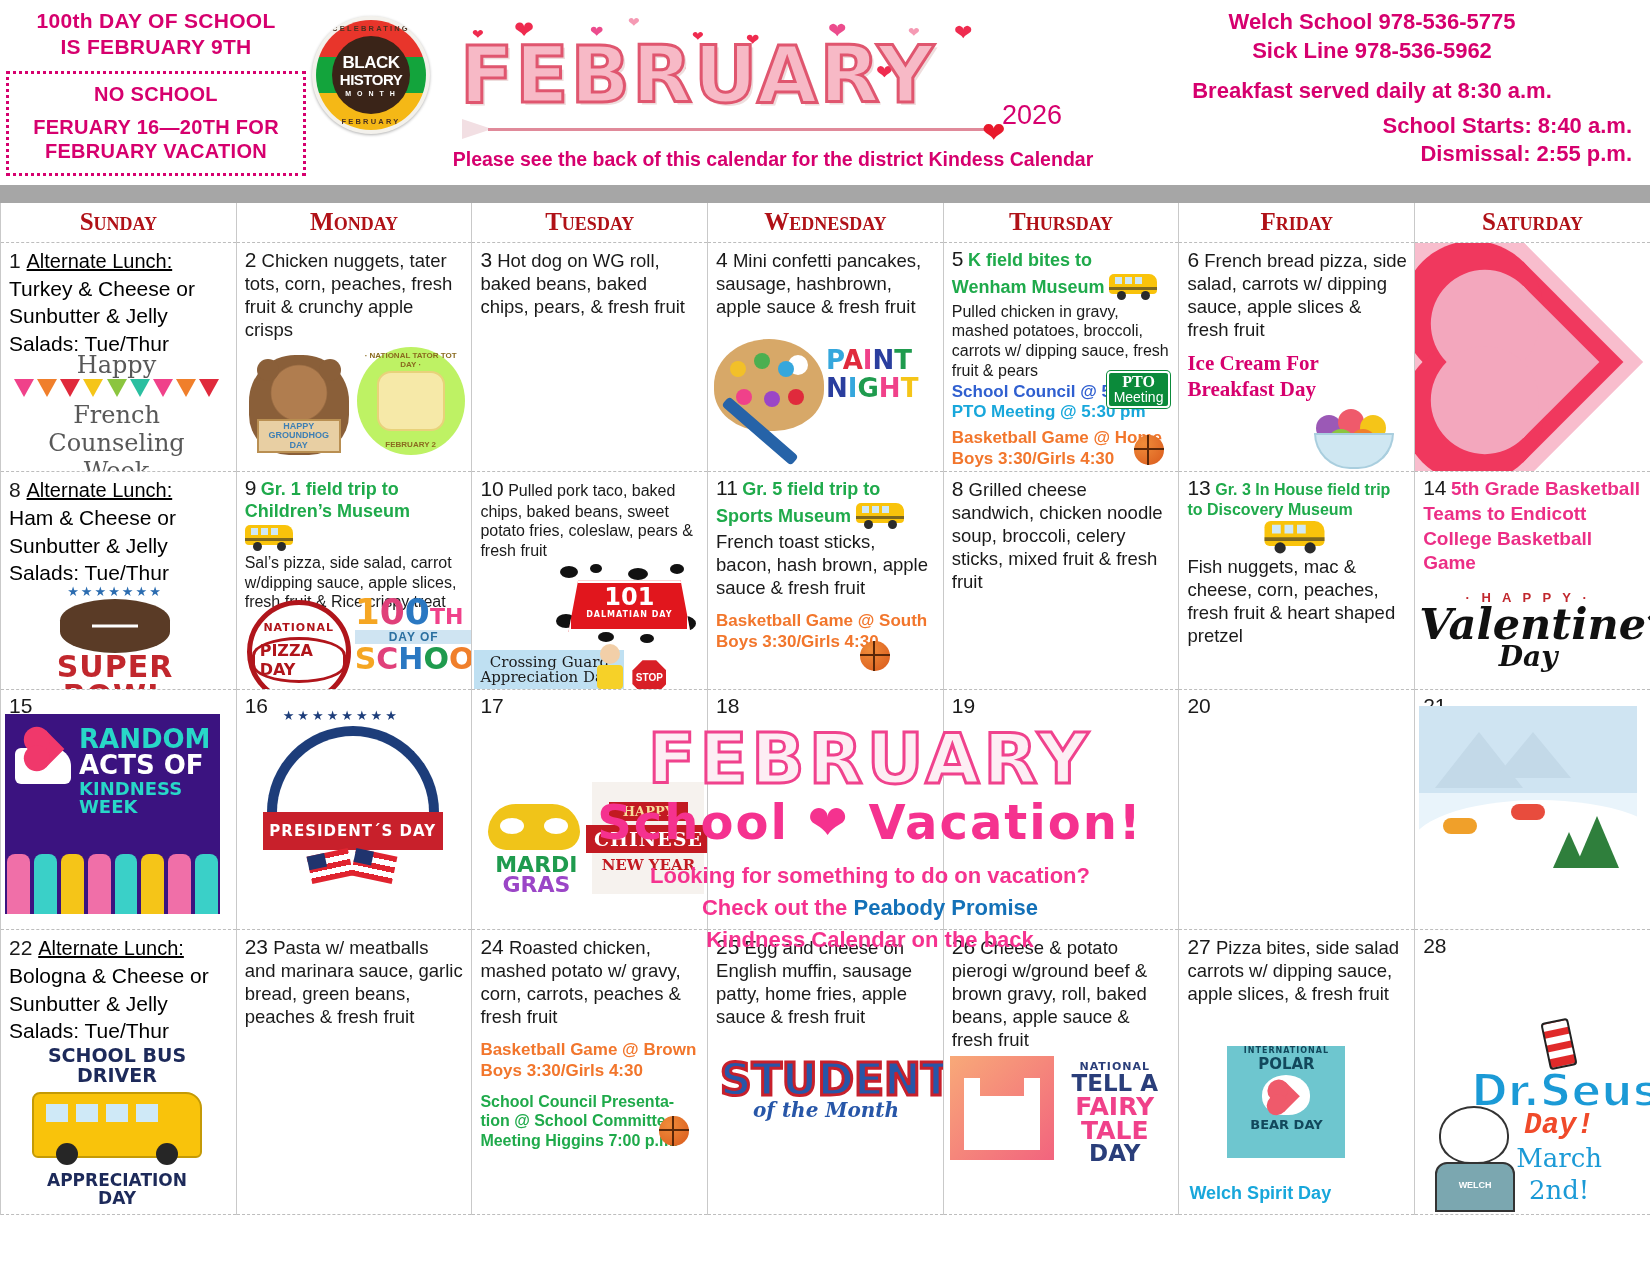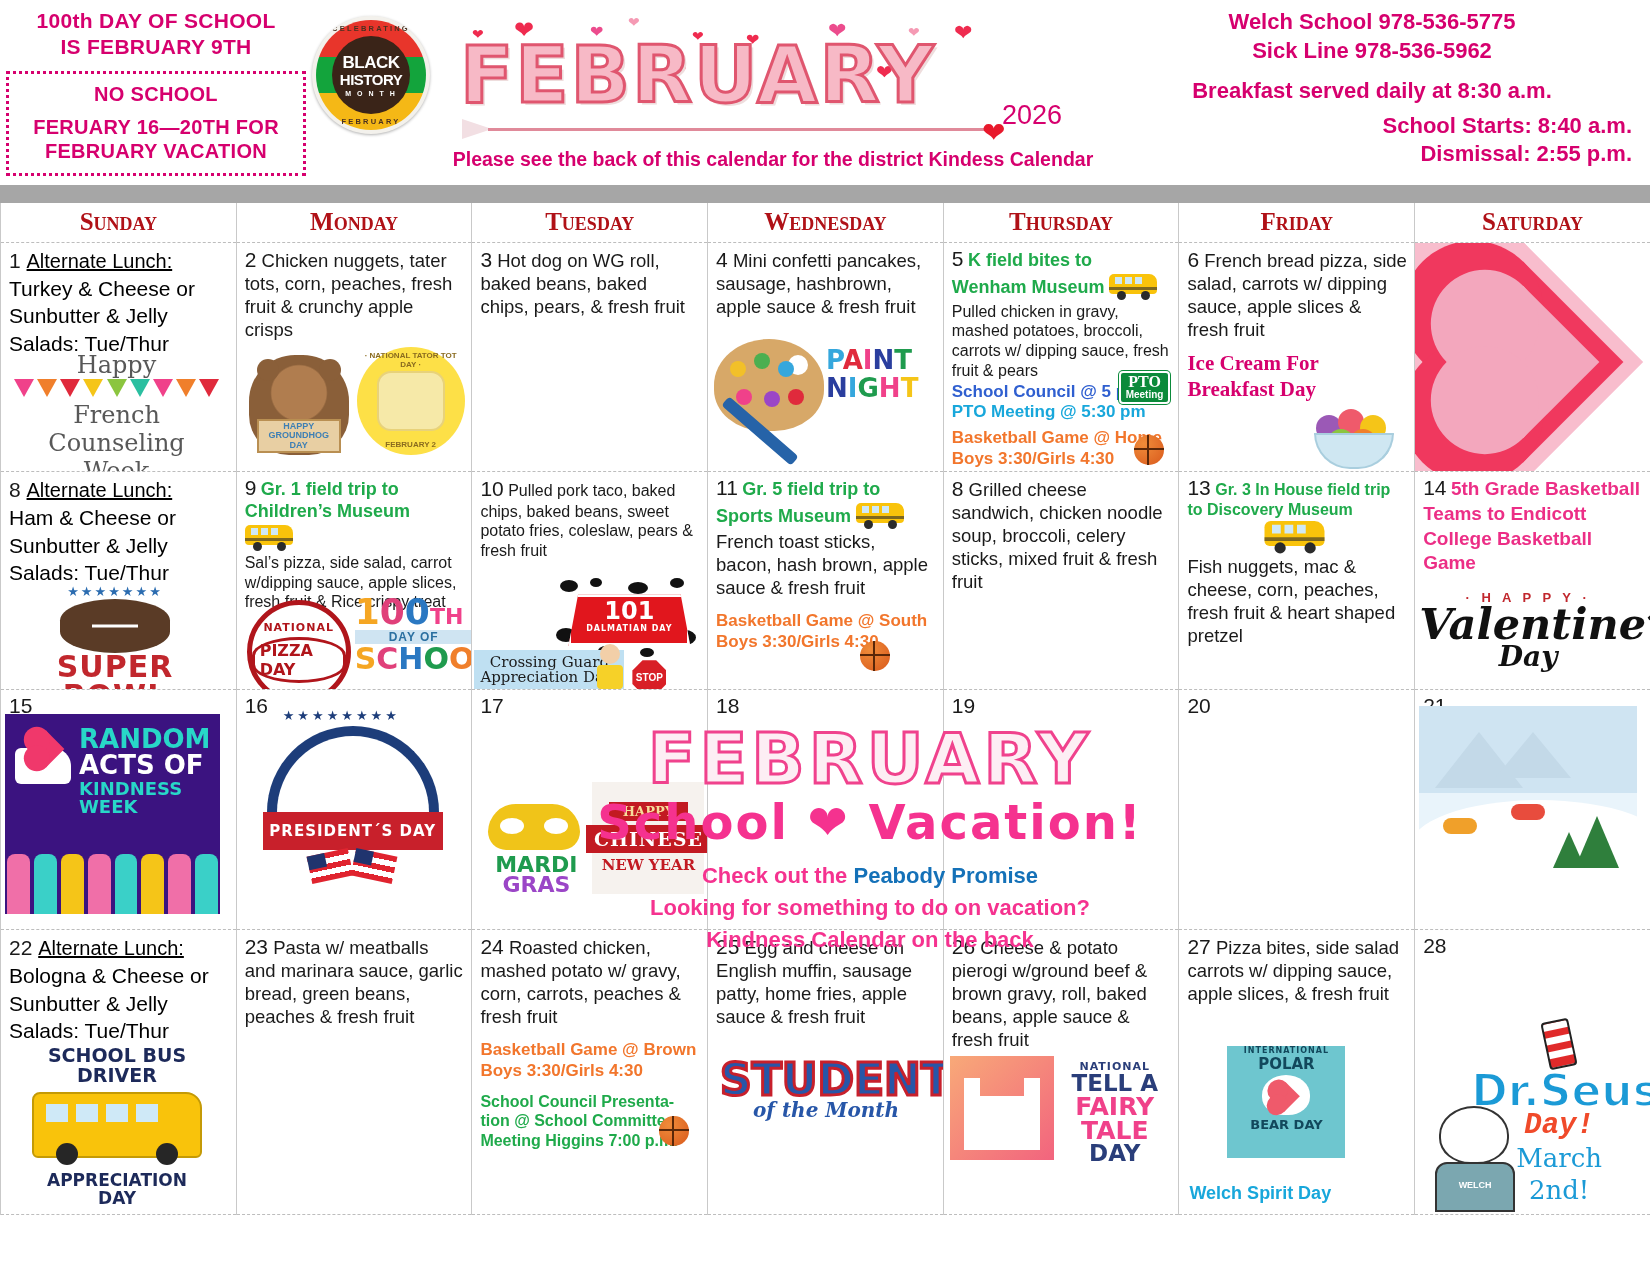--- a/index.html
+++ b/index.html
@@ -129,21 +129,21 @@
           background:radial-gradient(circle at 33% 30%, #f08c3a, #d9591c);
           position:relative; vertical-align:-8px; }
   .ball::before, .ball::after { content:""; position:absolute; background:#5a2708; }
   .ball::before { left:13px; top:0; width:2px; height:30px; }
   .ball::after  { top:13px; left:0; width:30px; height:2px; }
 
   .pto-badge { display:inline-block; background:#0b8a3a; color:#fff; border-radius:4px;
                padding:1px 5px 2px 5px; text-align:center; line-height:1; vertical-align:-4px;
                border:2px solid #fff; box-shadow:0 0 0 1px #0b8a3a; }
   .pto-badge .t1 { font-size:16px; font-weight:bold; font-family:"Liberation Serif", serif; }
-  .pto-badge .t2 { font-size:10px; font-weight:bold; }
+  .pto-badge .t2 { font-size:14px; font-weight:normal; }
 
   
   .heart-big { position:absolute; left:46%; top:52%; transform:translate(-50%,-50%) rotate(-45deg);
                width:108px; height:108px; background:#f3a7bd; }
   .heart-big::before, .heart-big::after { content:""; position:absolute; width:108px; height:108px;
                border-radius:50%; background:#f3a7bd; }
   .heart-big::before { top:-54px; left:0; }
   .heart-big::after  { left:-54px; top:0; }
   .heart-ring { position:absolute; left:46%; top:52%; transform:translate(-50%,-50%) rotate(-45deg);
                width:142px; height:142px; background:#f0385e; }
@@ -185,21 +185,21 @@
     position:absolute; left:12px; top:112px; width:100px; height:100px;
     background:radial-gradient(circle at 50% 38%, #b07d4f 0 34%, #8a5f39 36% 100%);
     border-radius:46% 46% 40% 40%;
   }
   .ghog .sign { position:absolute; left:8px; bottom:2px; width:84px; height:34px; background:#e8cfa3;
     border:2px solid #b98f52; color:#3e7fb4; font-size:9px; font-weight:bold; text-align:center;
     display:flex; align-items:center; justify-content:center; line-height:1.05; }
   .ghog .ear { position:absolute; top:4px; width:22px; height:22px; border-radius:50%; background:#8a5f39; }
 
   .tatortot { position:absolute; left:120px; top:104px; width:108px; height:108px; border-radius:50%;
-    background:#fde047; display:flex; align-items:center; justify-content:center; }
+    background:#bef264; display:flex; align-items:center; justify-content:center; }
   .tatortot .inner { width:68px; height:60px; border-radius:14px; background:#f6e9a8; border:2px solid #e8d27a; }
   .tatortot .lbl { position:absolute; bottom:6px; width:100%; text-align:center; font-size:8px; color:#8a6b1f; font-weight:bold; }
   .tatortot .top { position:absolute; top:4px; width:100%; text-align:center; font-size:8px; color:#8a6b1f; font-weight:bold; }
 
   .palette { position:absolute; left:6px; top:96px; width:110px; height:92px;
     background:#d7a868; border-radius:50% 50% 45% 45%; }
   .palette .hole { position:absolute; right:16px; top:16px; width:20px; height:20px; border-radius:50%; background:#fff; }
   .palette .dot { position:absolute; width:16px; height:16px; border-radius:50%; }
   .brush { position:absolute; left:0; top:86px; width:92px; height:12px; background:#2663a8;
     transform:rotate(41deg); border-radius:4px; }
@@ -221,21 +221,21 @@
     background:#fff; border:5px solid #b0151b; display:flex; flex-direction:column;
     align-items:center; justify-content:center; color:#b0151b; font-weight:bold; font-family:"DejaVu Sans", sans-serif; }
   .pizzaday .a { font-size:11px; letter-spacing:1px; }
   .pizzaday .b { font-size:16px; border:3px solid #b0151b; border-radius:50%/40%; padding:1px 5px; margin-top:3px; }
 
   .hundredth { position:absolute; left:118px; top:122px; width:118px; }
   .hundredth .n100 { font-family:"DejaVu Sans", sans-serif; font-weight:bold; font-size:36px; line-height:1; }
   .hundredth .dayof { background:#cfe4f2; color:#2a6fa0; font-size:12px; font-weight:bold; text-align:center; letter-spacing:1px; }
   .hundredth .school { font-family:"DejaVu Sans", sans-serif; font-weight:bold; font-size:30px; line-height:1; }
 
-  .dalmatian { position:absolute; left:82px; top:104px; width:150px; height:86px;
+  .dalmatian { position:absolute; left:82px; top:90px; width:150px; height:86px;
     background:#fff; overflow:hidden; }
   .dal-sign { position:absolute; left:14px; top:18px; width:122px; height:52px; background:#e1161d;
     border:3px solid #fff; clip-path:polygon(8% 0,92% 0,100% 100%,0 100%);
     color:#fff; font-family:"DejaVu Sans", sans-serif; font-weight:bold; text-align:center; }
   .dal-sign .n { font-size:24px; line-height:1.05; margin-top:2px; }
   .dal-sign .t { font-size:8px; letter-spacing:1px; }
   .dal-spot { position:absolute; background:#111; border-radius:50%; }
 
   .crossguard { position:absolute; left:2px; top:178px; width:150px; height:40px; background:#bfe0f2;
     display:flex; align-items:center; justify-content:center; text-align:center;
@@ -852,19 +852,19 @@
 </table>
 
 <div class="vac-overlay">
   <div class="vac-feb">FEBRUARY</div>
   <div class="vac-school">
     <span>School</span>
     <span>❤</span>
     <span>Vacation!</span>
   </div>
   <div class="vac-note">
+    <div>Looking for something to do on vacation?</div>
     <div>
       <span>Check out the </span><span class="blue">Peabody Promise</span>
     </div>
-    <div>Looking for something to do on vacation?</div>
     <div>Kindness Calendar on the back</div>
   </div>
 </div>
 
 </body></html>

